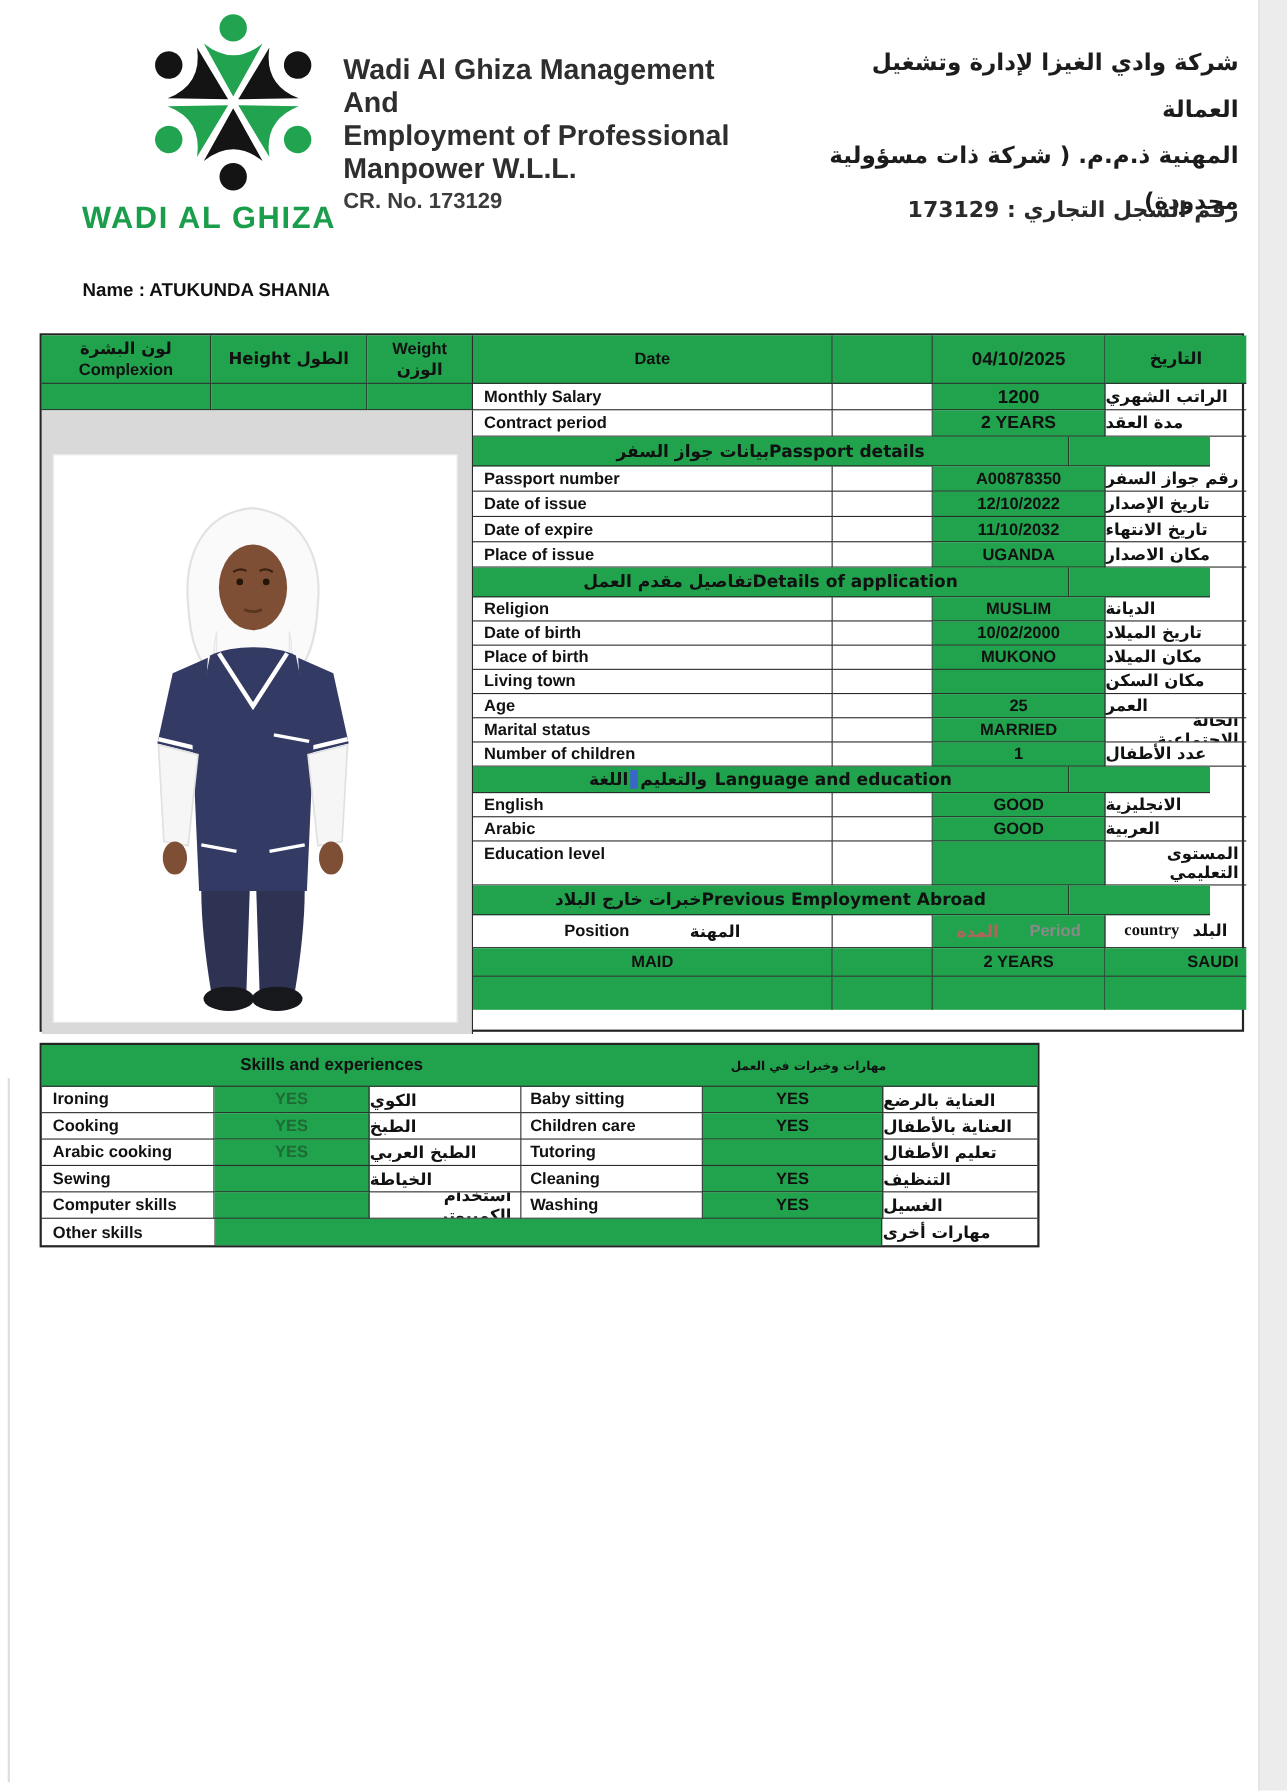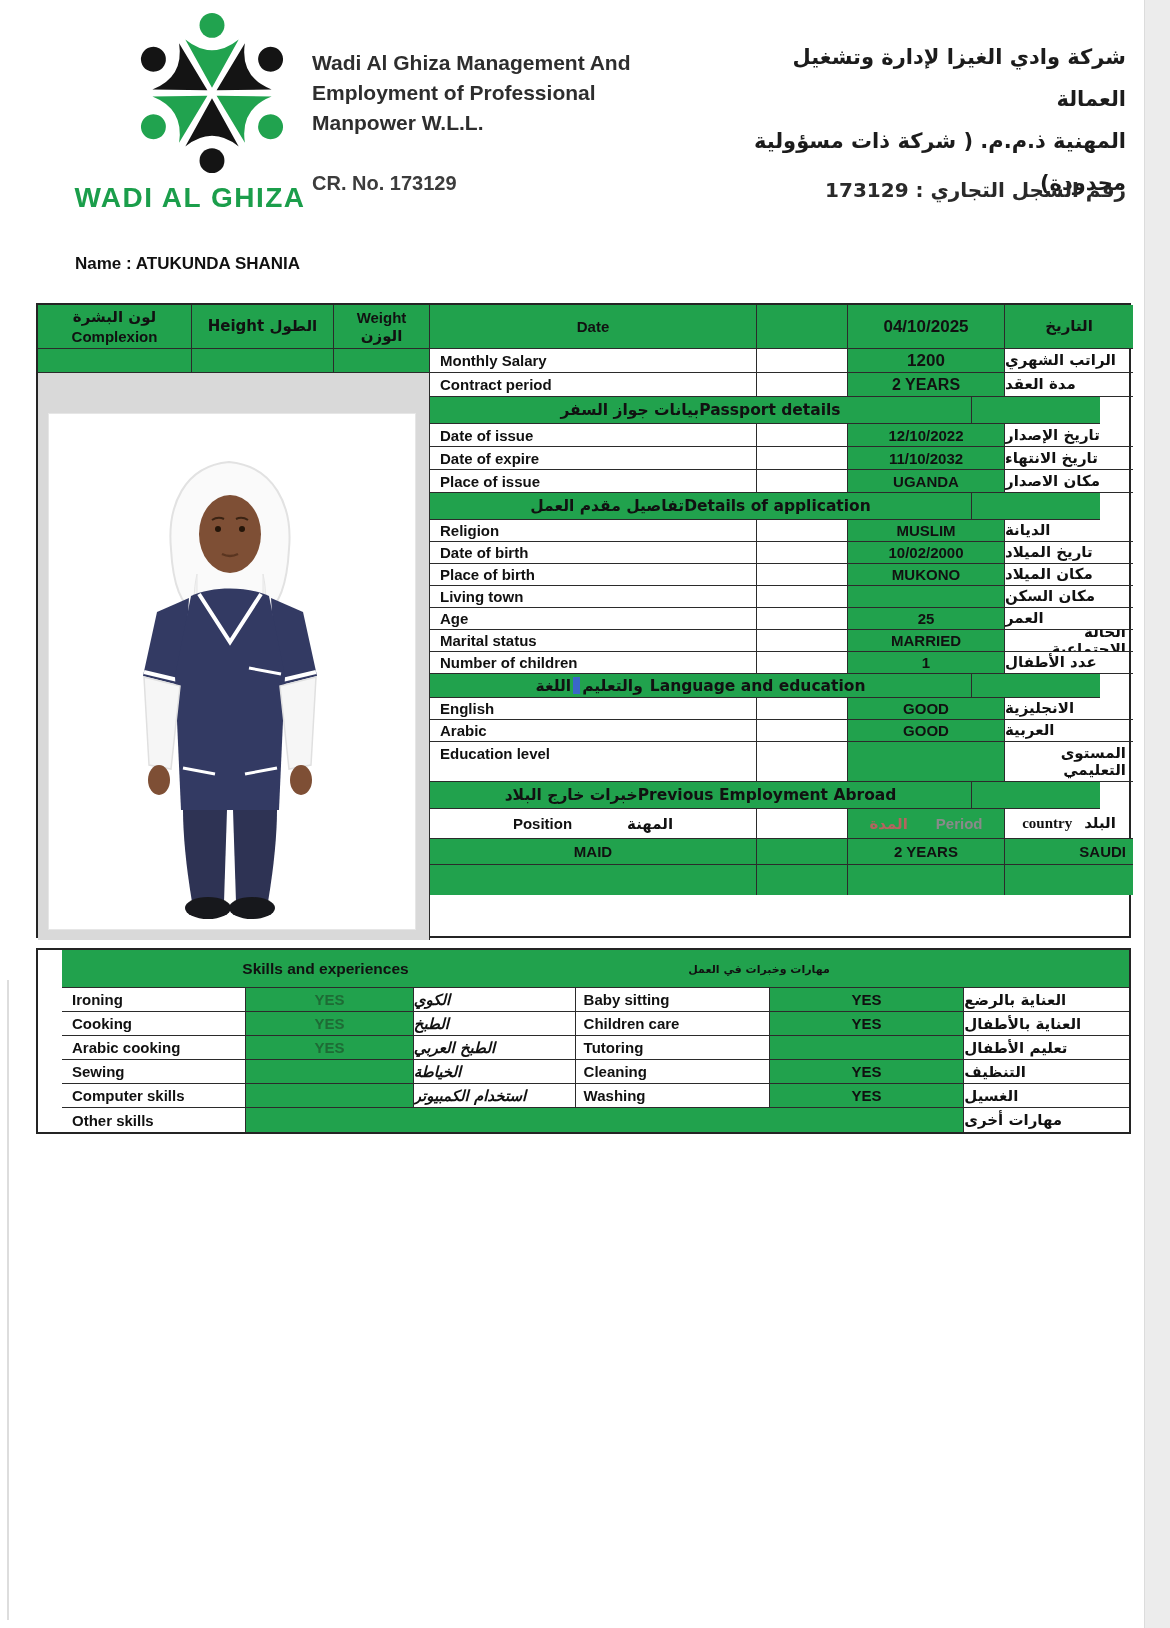--- a/index.html
+++ b/index.html
@@ -7,21 +7,21 @@
   .page { position:relative; width:1170px; height:1628px; background:#ffffff; overflow:hidden; }
   .edge-right { position:absolute; right:0; top:0; width:26px; height:1628px; background:#ececec; border-left:1px solid #dcdcdc; }
   .edge-left-line { position:absolute; left:7px; top:980px; width:2px; height:640px; background:#dddddd; }
 
   .ar { font-family:"DejaVu Sans", sans-serif; }
 
   
   .logo-wrap { position:absolute; left:112px; top:4px; width:200px; height:178px; }
   .logo-caption { position:absolute; left:64px; top:182px; width:252px; text-align:center;
     font-size:28px; font-weight:bold; letter-spacing:1.5px; color:#1b9e4b; }
-  .company-en { position:absolute; left:312px; top:48px; width:360px; font-size:21px; font-weight:bold;
+  .company-en { position:absolute; left:312px; top:48px; width:360px; font-size:26px; font-weight:bold;
     color:#2e2e2e; line-height:30px; }
   .cr-en { position:absolute; left:312px; top:172px; font-size:20px; font-weight:600; color:#3c3c3c; }
   .company-ar { position:absolute; right:44px; top:36px; width:400px; text-align:right; direction:rtl;
     font-size:21px; font-weight:bold; color:#1c1c1c; line-height:42px; font-family:"DejaVu Sans", sans-serif; }
   .cr-ar { position:absolute; right:44px; top:178px; width:400px; text-align:right; direction:rtl;
     font-size:20px; font-weight:bold; color:#2a2a2a; font-family:"DejaVu Sans", sans-serif; }
 
   .name-line { position:absolute; left:75px; top:254px; font-size:17px; color:#111; }
   .name-line .nm { font-weight:900; }
   .name-line .nv { font-weight:bold; }
@@ -44,30 +44,30 @@
   .hdr2 { flex-direction:column; justify-content:center; line-height:19px; text-align:center; }
   .sel-bar { display:inline-block; width:7px; height:17px; background:#3a66c9; margin:0 2px; }
   .period-ar { color:#b4645f; }
   .period-en { color:#8a8a8a; }
 
   .photo-cell { position:relative; width:392px; height:567px; background:#d9d9d9; border-right:1px solid #2b2b2b; }
   .photo-frame { position:absolute; left:10px; top:40px; width:368px; height:517px; background:#ffffff;
     border:1px solid #e6e6e6; }
 
   
-  .skills-table { position:absolute; left:36px; top:948px; width:1095px; border:2px solid #242424; background:#fff;padding-left:24px; }
+  .skills-table { position:absolute; left:36px; top:948px; width:909px; border:2px solid #242424; background:#fff; }
   .sk-header { position:relative; height:38px; background:#21a24d; border-bottom:1px solid #2b2b2b; }
   .sk-header .sk-h-en { position:absolute; left:0; top:0; width:527px; height:38px; display:flex; align-items:center;
     justify-content:center; font-size:15.5px; font-weight:bold; color:#111; }
   .sk-header .sk-h-ar { position:absolute; left:527px; top:0; width:340px; height:38px; display:flex; align-items:center;
     justify-content:center; font-size:11px; font-weight:bold; color:#111; font-family:"DejaVu Sans", sans-serif; }
   .sk-row { display:flex; height:24px; }
   .sk-label  { width:189px; padding-left:10px; }
   .sk-val    { width:172px; justify-content:center; color:#1e6b35; }
-  .sk-ar     { width:166px; justify-content:flex-end; padding-right:8px; font-family:"DejaVu Sans", sans-serif;font-style:italic; }
+  .sk-ar     { width:166px; justify-content:flex-end; padding-right:8px; font-family:"DejaVu Sans", sans-serif; }
   .sk-label2 { width:199px; padding-left:8px; }
   .sk-val2   { width:200px; justify-content:center; color:#101010; }
   .sk-ar2    { width:169px; justify-content:flex-end; padding-right:8px; font-family:"DejaVu Sans", sans-serif; }
   .sk-merged { width:737px; }
   .sk-row:last-child .cell { border-bottom:none; }
   .last-row .cell { border-bottom:none; }
 </style>
 </head>
 <body>
 
@@ -210,20 +210,26 @@
         <div class="cell green c-val" style="font-size:16px">2 YEARS</div>
         <div class="cell c-ar" dir="rtl">مدة العقد</div>
       </div>
 
       <div class="r-row" style="height:27px">
         <div class="cell green c-sec">بيانات جواز السفرPassport details</div>
         <div class="cell green c-ar"></div>
       </div>
 
       <div class="r-row" style="height:23px">
+        <div class="cell c-label">Passport number</div>
+        <div class="cell c-gap"></div>
+        <div class="cell green c-val">A00878350</div>
+        <div class="cell c-ar" dir="rtl">رقم جواز السفر</div>
+      </div>
+      <div class="r-row" style="height:23px">
         <div class="cell c-label">Date of issue</div>
         <div class="cell c-gap"></div>
         <div class="cell green c-val">12/10/2022</div>
         <div class="cell c-ar" dir="rtl">تاريخ الإصدار</div>
       </div>
       <div class="r-row" style="height:23px">
         <div class="cell c-label">Date of expire</div>
         <div class="cell c-gap"></div>
         <div class="cell green c-val">11/10/2032</div>
         <div class="cell c-ar" dir="rtl">تاريخ الانتهاء</div>

